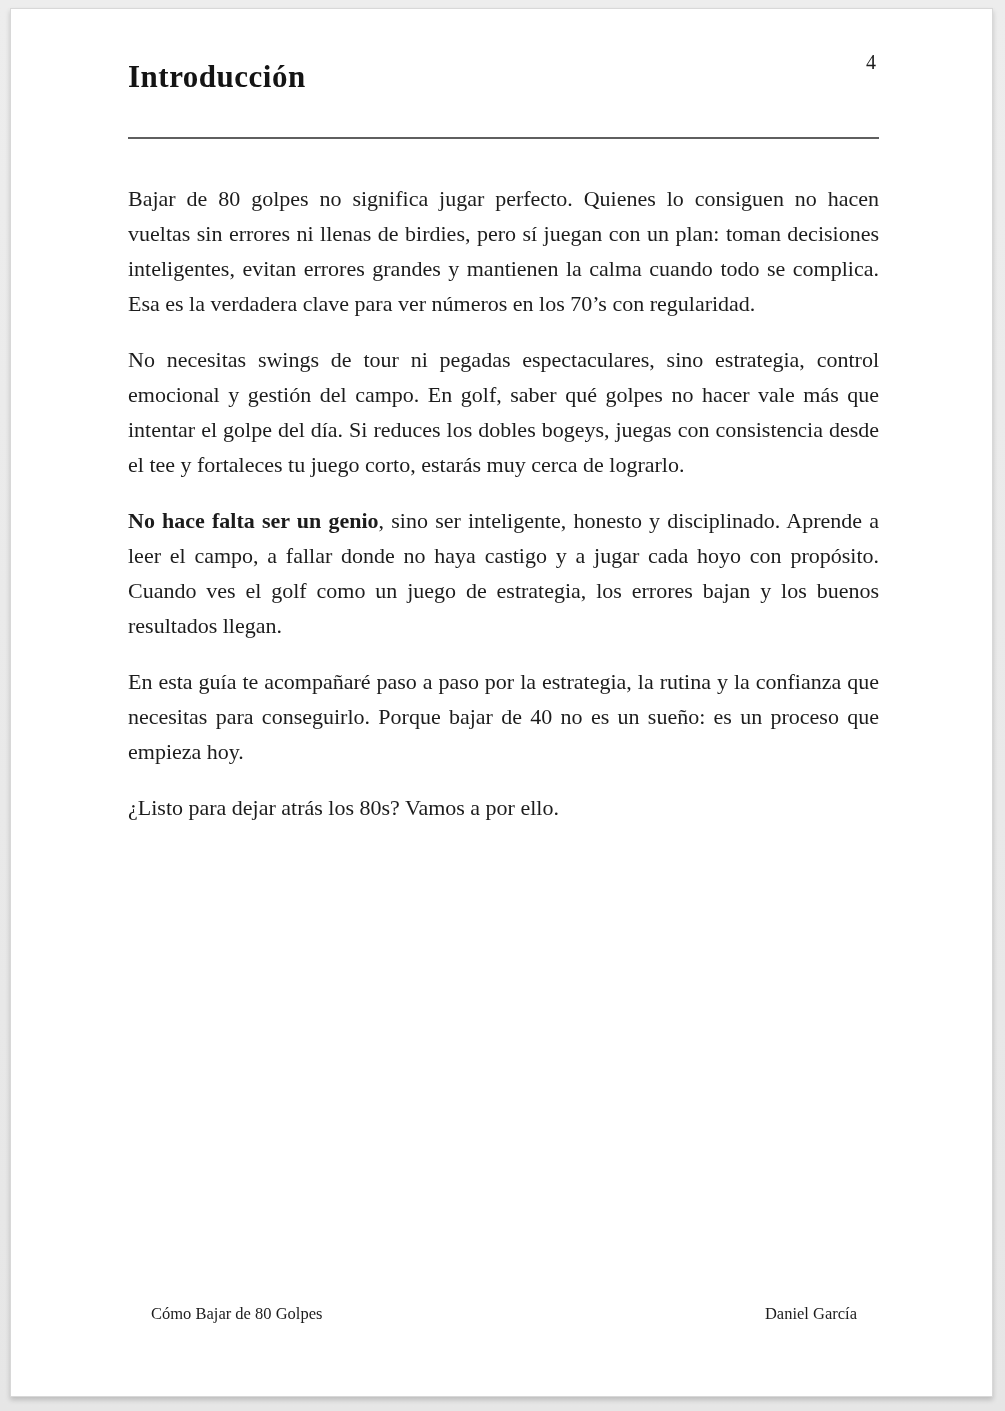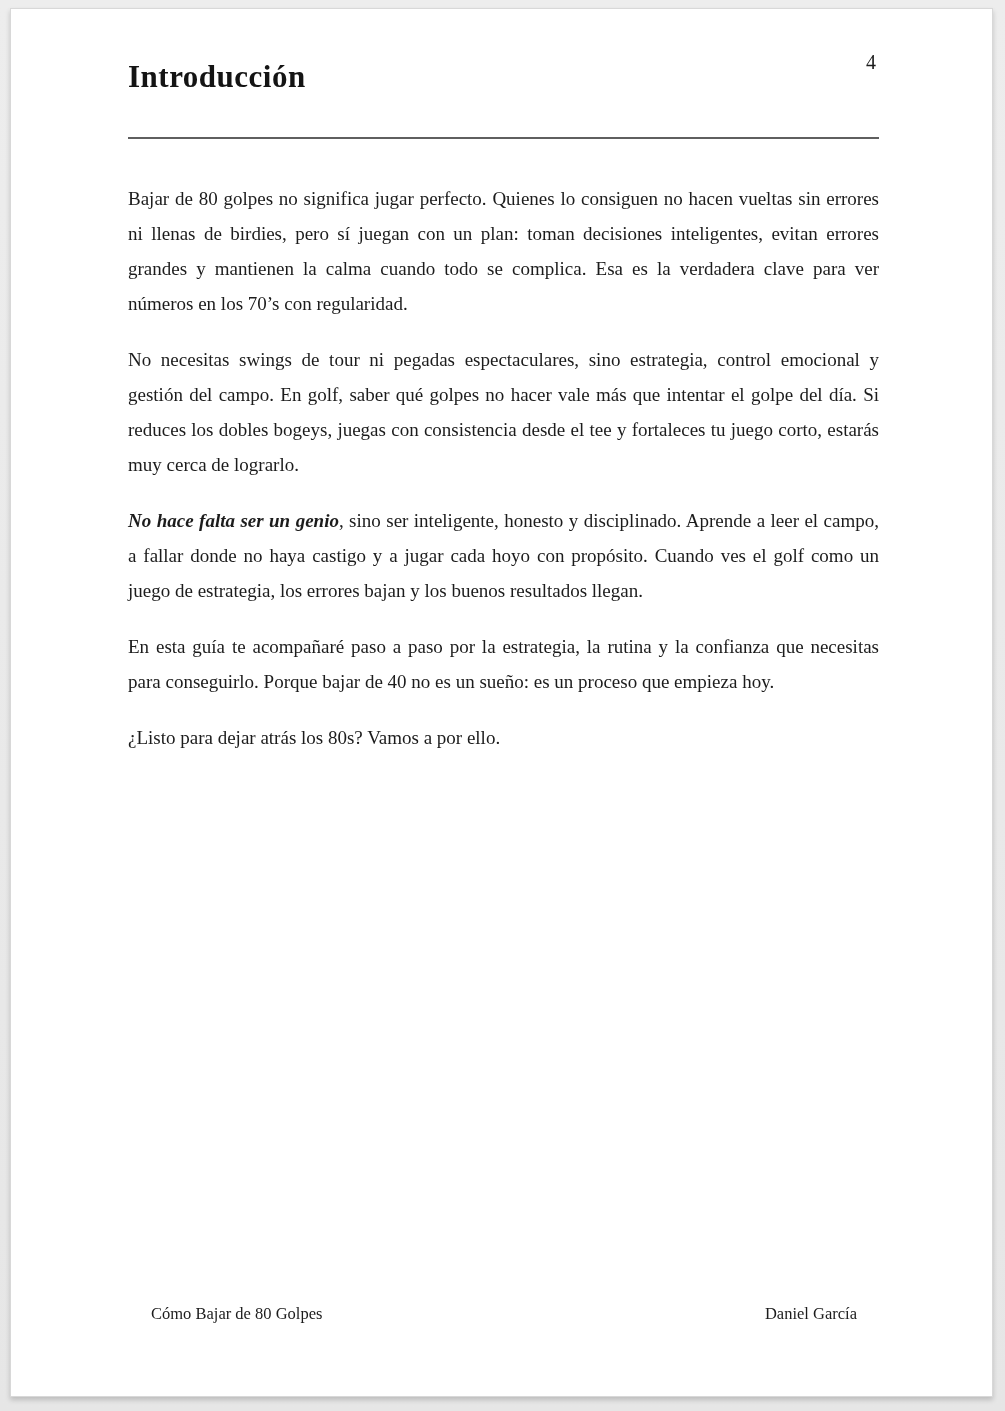--- a/index.html
+++ b/index.html
@@ -54,28 +54,27 @@
   hr.title-rule {
     border: none;
     border-top: 2px solid #5f5f5f;
     margin: 42px 0 0 0;
   }
   .body-text {
     margin-top: 42px;
   }
   .body-text p.para {
     margin: 0 0 21px 0;
-    font-size: 19px;
+    font-size: 22px;
     line-height: 35px;
     color: #1c1c1c;
     text-align: justify;
   }
   .body-text p.para strong {
     font-weight: bold;
-    font-style: italic;
   }
   .footer {
     position: absolute;
     left: 140px;
     right: 135px;
     bottom: 72px;
     display: flex;
     justify-content: space-between;
     font-size: 16.5px;
     color: #1c1c1c;

